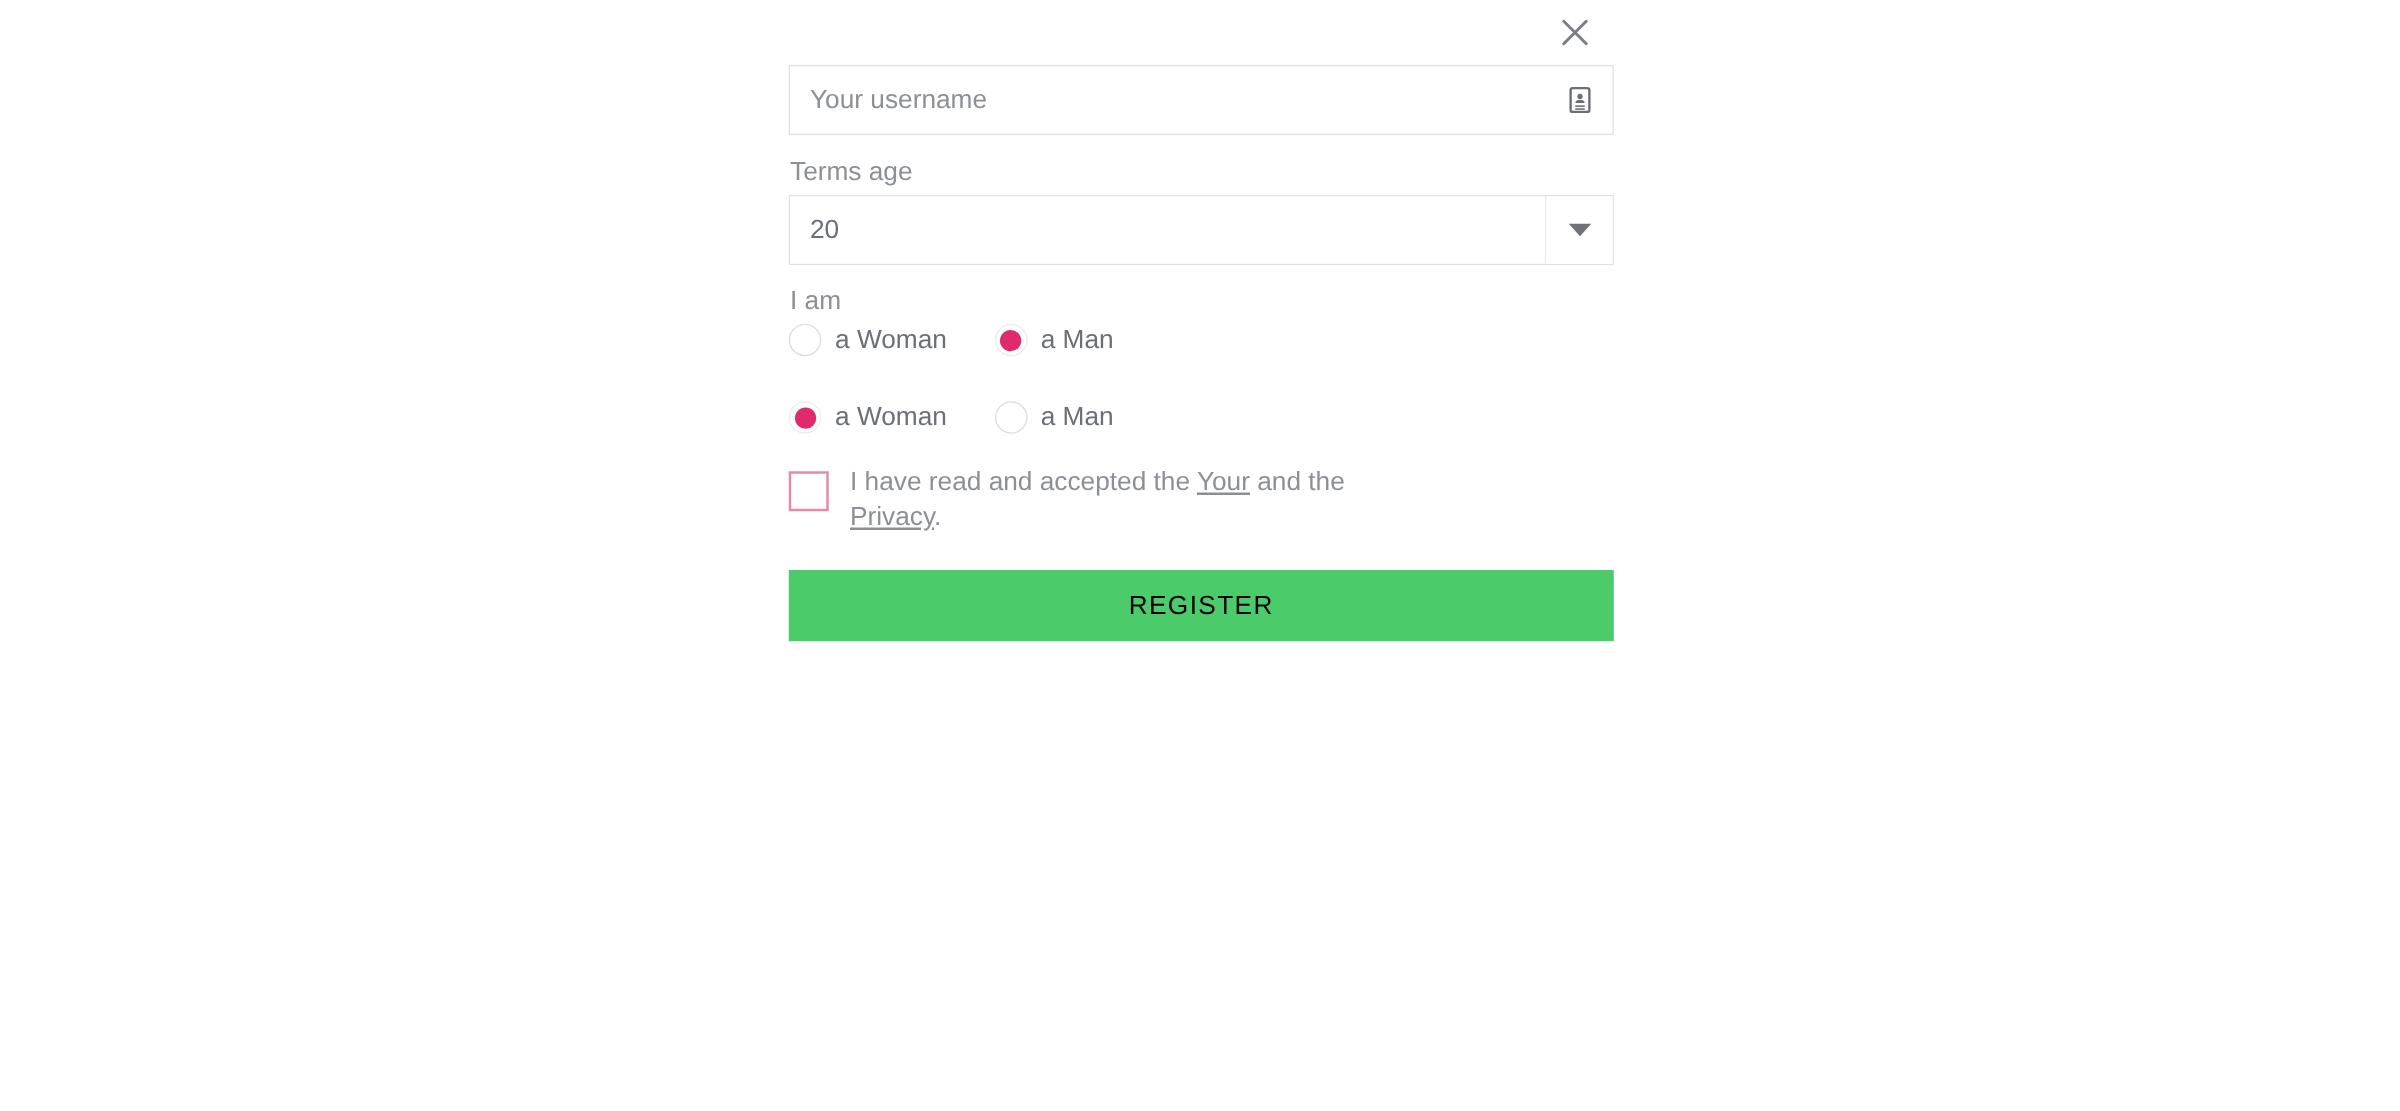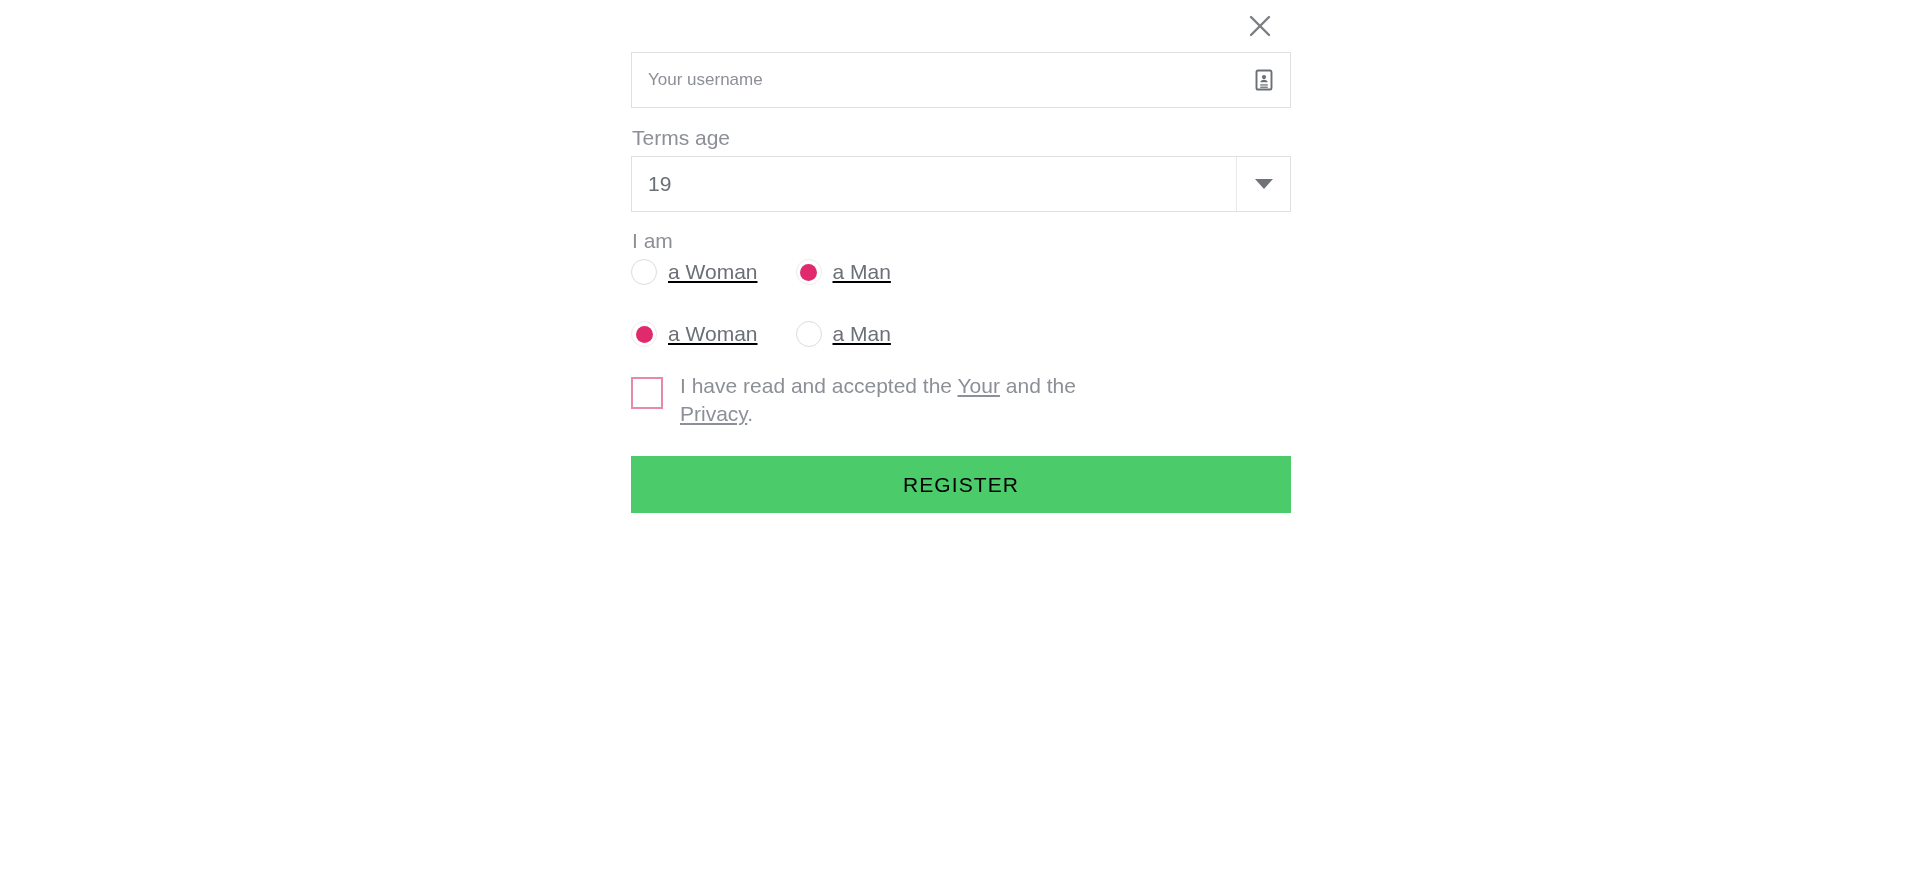--- a/index.html
+++ b/index.html
@@ -58,21 +58,21 @@
     margin: 0 0 17px 0;
     height: 56px;
   }
   .field input.txt {
     width: 100%;
     height: 56px;
     border: 1px solid #e0e0e0;
     border-radius: 0;
     background: #ffffff;
     font-family: "Liberation Sans", sans-serif;
-    font-size: 17px;
+    font-size: 21px;
     color: #6b6f76;
     padding: 0 52px 0 16px;
     outline: none;
   }
   .field input.txt::placeholder { color: #8c9096; opacity: 1; }
 
   .field-icon {
     position: absolute;
     right: 14px;
     top: 50%;
@@ -128,21 +128,20 @@
     background: #fff;
   }
   .select-arrow-cell svg { display: block; }
 
   
   .radio-row {
     display: flex;
     align-items: flex-start;
     margin-bottom: 22px;
     gap: 0;
-    text-decoration: underline;
   }
   .radio-item {
     display: flex;
     align-items: center;
     cursor: pointer;
     margin-right: 38px;
   }
   .radio-item:last-child { margin-right: 0; }
   .radio-mark {
     width: 26px;
@@ -248,21 +247,21 @@
             <rect x="8.2" y="18.6" width="7.6" height="1.25" fill="#6b6f76"></rect>
           </svg>
         </span>
       </div>
 
 
 
       <div class="grp-label">Terms age</div>
       <div class="select-wrap">
         <div class="select-box">
-          <span>19</span>
+          <span>20</span>
         </div>
         <div class="select-arrow-cell">
           <svg width="20" height="14" viewBox="0 0 20 14">
             <polygon points="1,2 19,2 10,12" fill="#6f7378"></polygon>
           </svg>
         </div>
       </div>
 
       <div class="grp-label tight">I am</div>
       <div class="radio-row">

